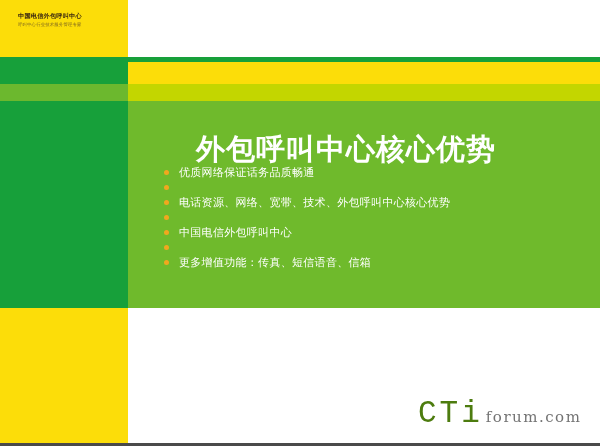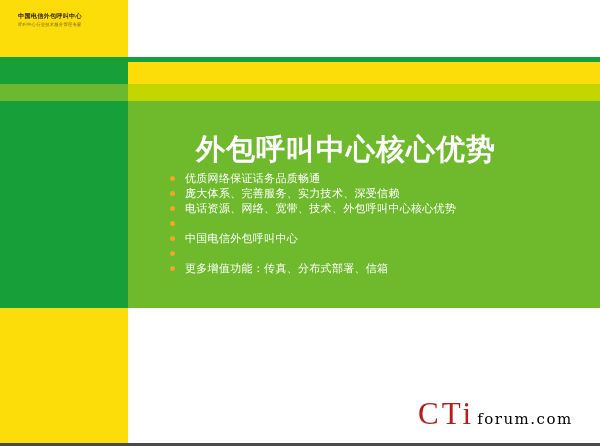--- a/index.html
+++ b/index.html
@@ -106,21 +106,21 @@
     white-space: nowrap;
     margin-left: 48px;
   }
 
   .bullet-list {
     position: absolute;
     left: 24px;
     top: 47px;
     width: 430px;
     list-style: none;
-    margin: 16px;
+    margin: 10px;
     padding: 0;
   }
   .bullet-item {
     position: relative;
     padding-left: 17px;
     font-size: 11px;
     color: #ffffff;
     line-height: 15px;
     height: 15px;
     white-space: nowrap;
@@ -165,30 +165,30 @@
   
   .watermark {
     position: absolute;
     left: 418px;
     top: 398px;
     display: flex;
     align-items: baseline;
     user-select: none;
   }
   .wm-cti {
-    font-family: Liberation Serif, serif;
+    font-family: Liberation Mono, monospace;
     font-size: 31px;
-    color: #b91c1c;
+    color: #4d7c0f;
     letter-spacing: 3px;
     line-height: 31px;
   }
   .wm-forum {
     font-family: "DejaVu Serif", "Liberation Serif", serif;
     font-size: 15px;
-    color: #000000;
+    color: #737373;
     letter-spacing: 1.5px;
     margin-left: 3px;
   }
 </style>
 </head>
 <body>
 
 <div id="slide">
 
   <div class="header-yellow-block"></div>
@@ -217,39 +217,38 @@
   <div class="content-body">
     <div class="slide-title">外包呼叫中心核心优势</div>
 
     <ul class="bullet-list">
       <li class="bullet-item">
         <span class="bullet-dot"></span>
         <span>优质网络保证话务品质畅通</span>
       </li>
       <li class="bullet-item">
         <span class="bullet-dot"></span>
-        <span>庞大体系、完善服务、实力技术、深受信赖</span>
       </li>
       <li class="bullet-item">
         <span class="bullet-dot"></span>
         <span>电话资源、网络、宽带、技术、外包呼叫中心核心优势</span>
       </li>
       <li class="bullet-item">
         <span class="bullet-dot"></span>
       </li>
       <li class="bullet-item">
         <span class="bullet-dot"></span>
         <span>中国电信外包呼叫中心</span>
       </li>
       <li class="bullet-item">
         <span class="bullet-dot"></span>
       </li>
       <li class="bullet-item">
         <span class="bullet-dot"></span>
-        <span>更多增值功能：传真、分布式部署、信箱</span>
+        <span>更多增值功能：传真、短信语音、信箱</span>
       </li>
     </ul>
   </div>
 
   <div class="bottom-yellow-block"></div>
   <div class="bottom-white"></div>
 
   <div class="watermark">
     <span class="wm-cti">CTi</span>
     <span class="wm-forum">forum.com</span>

